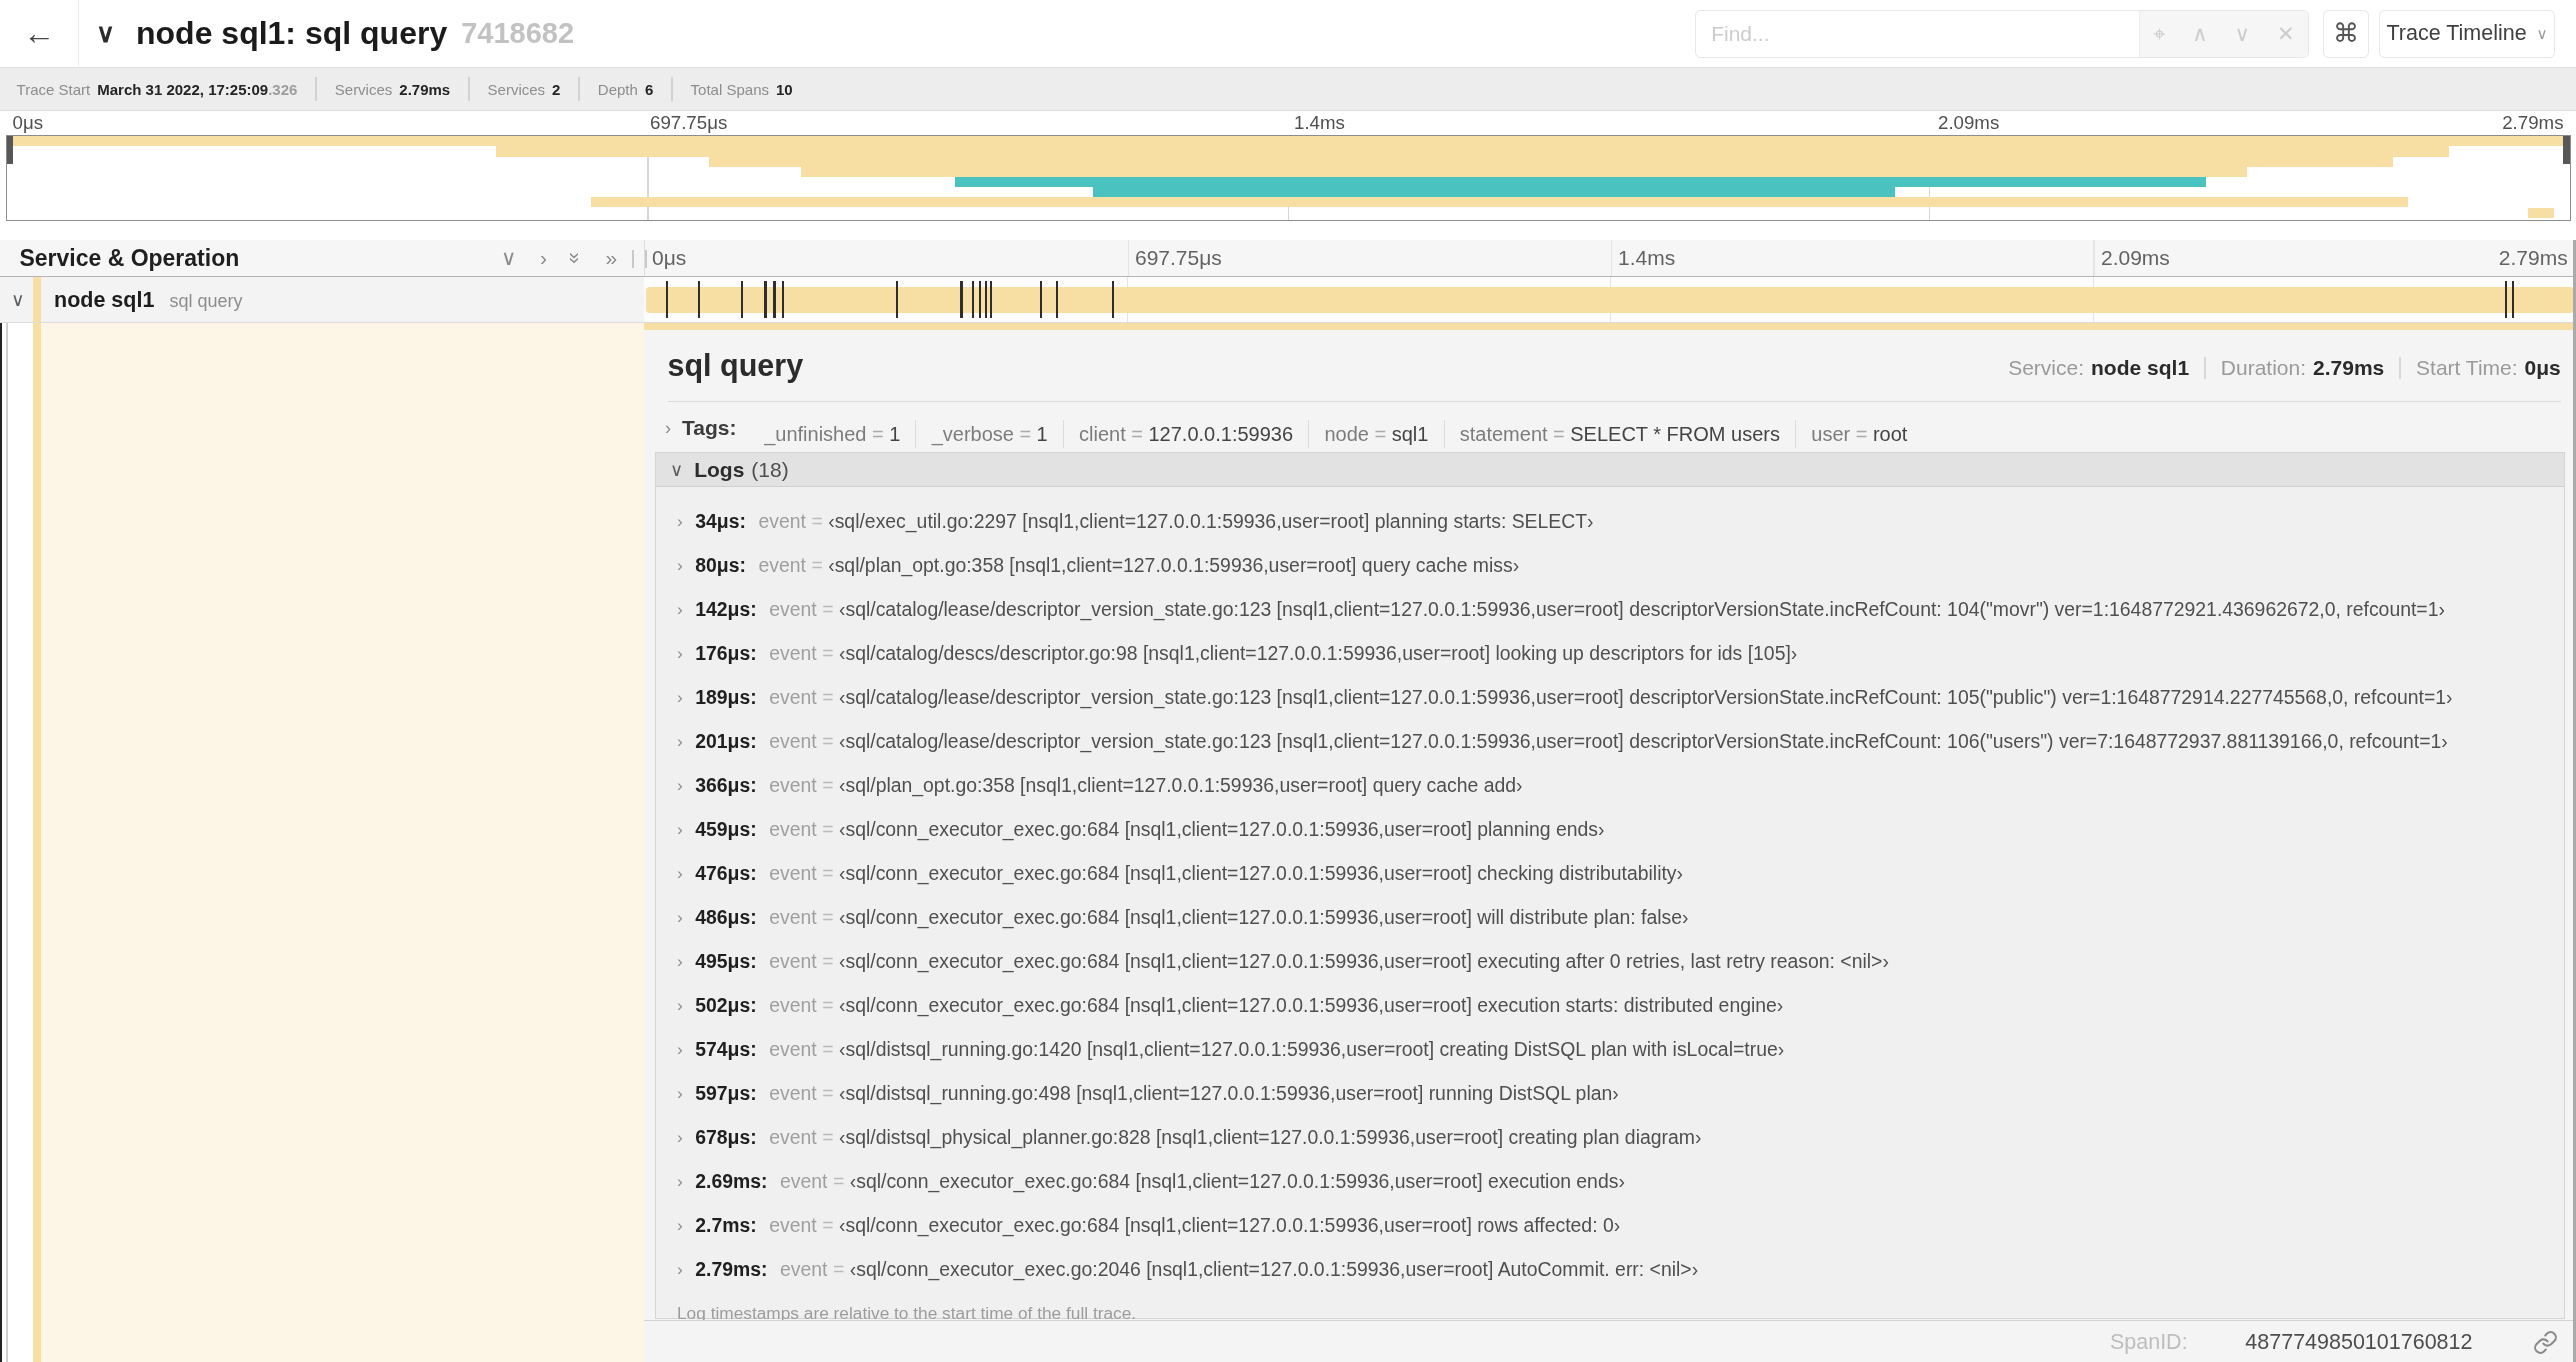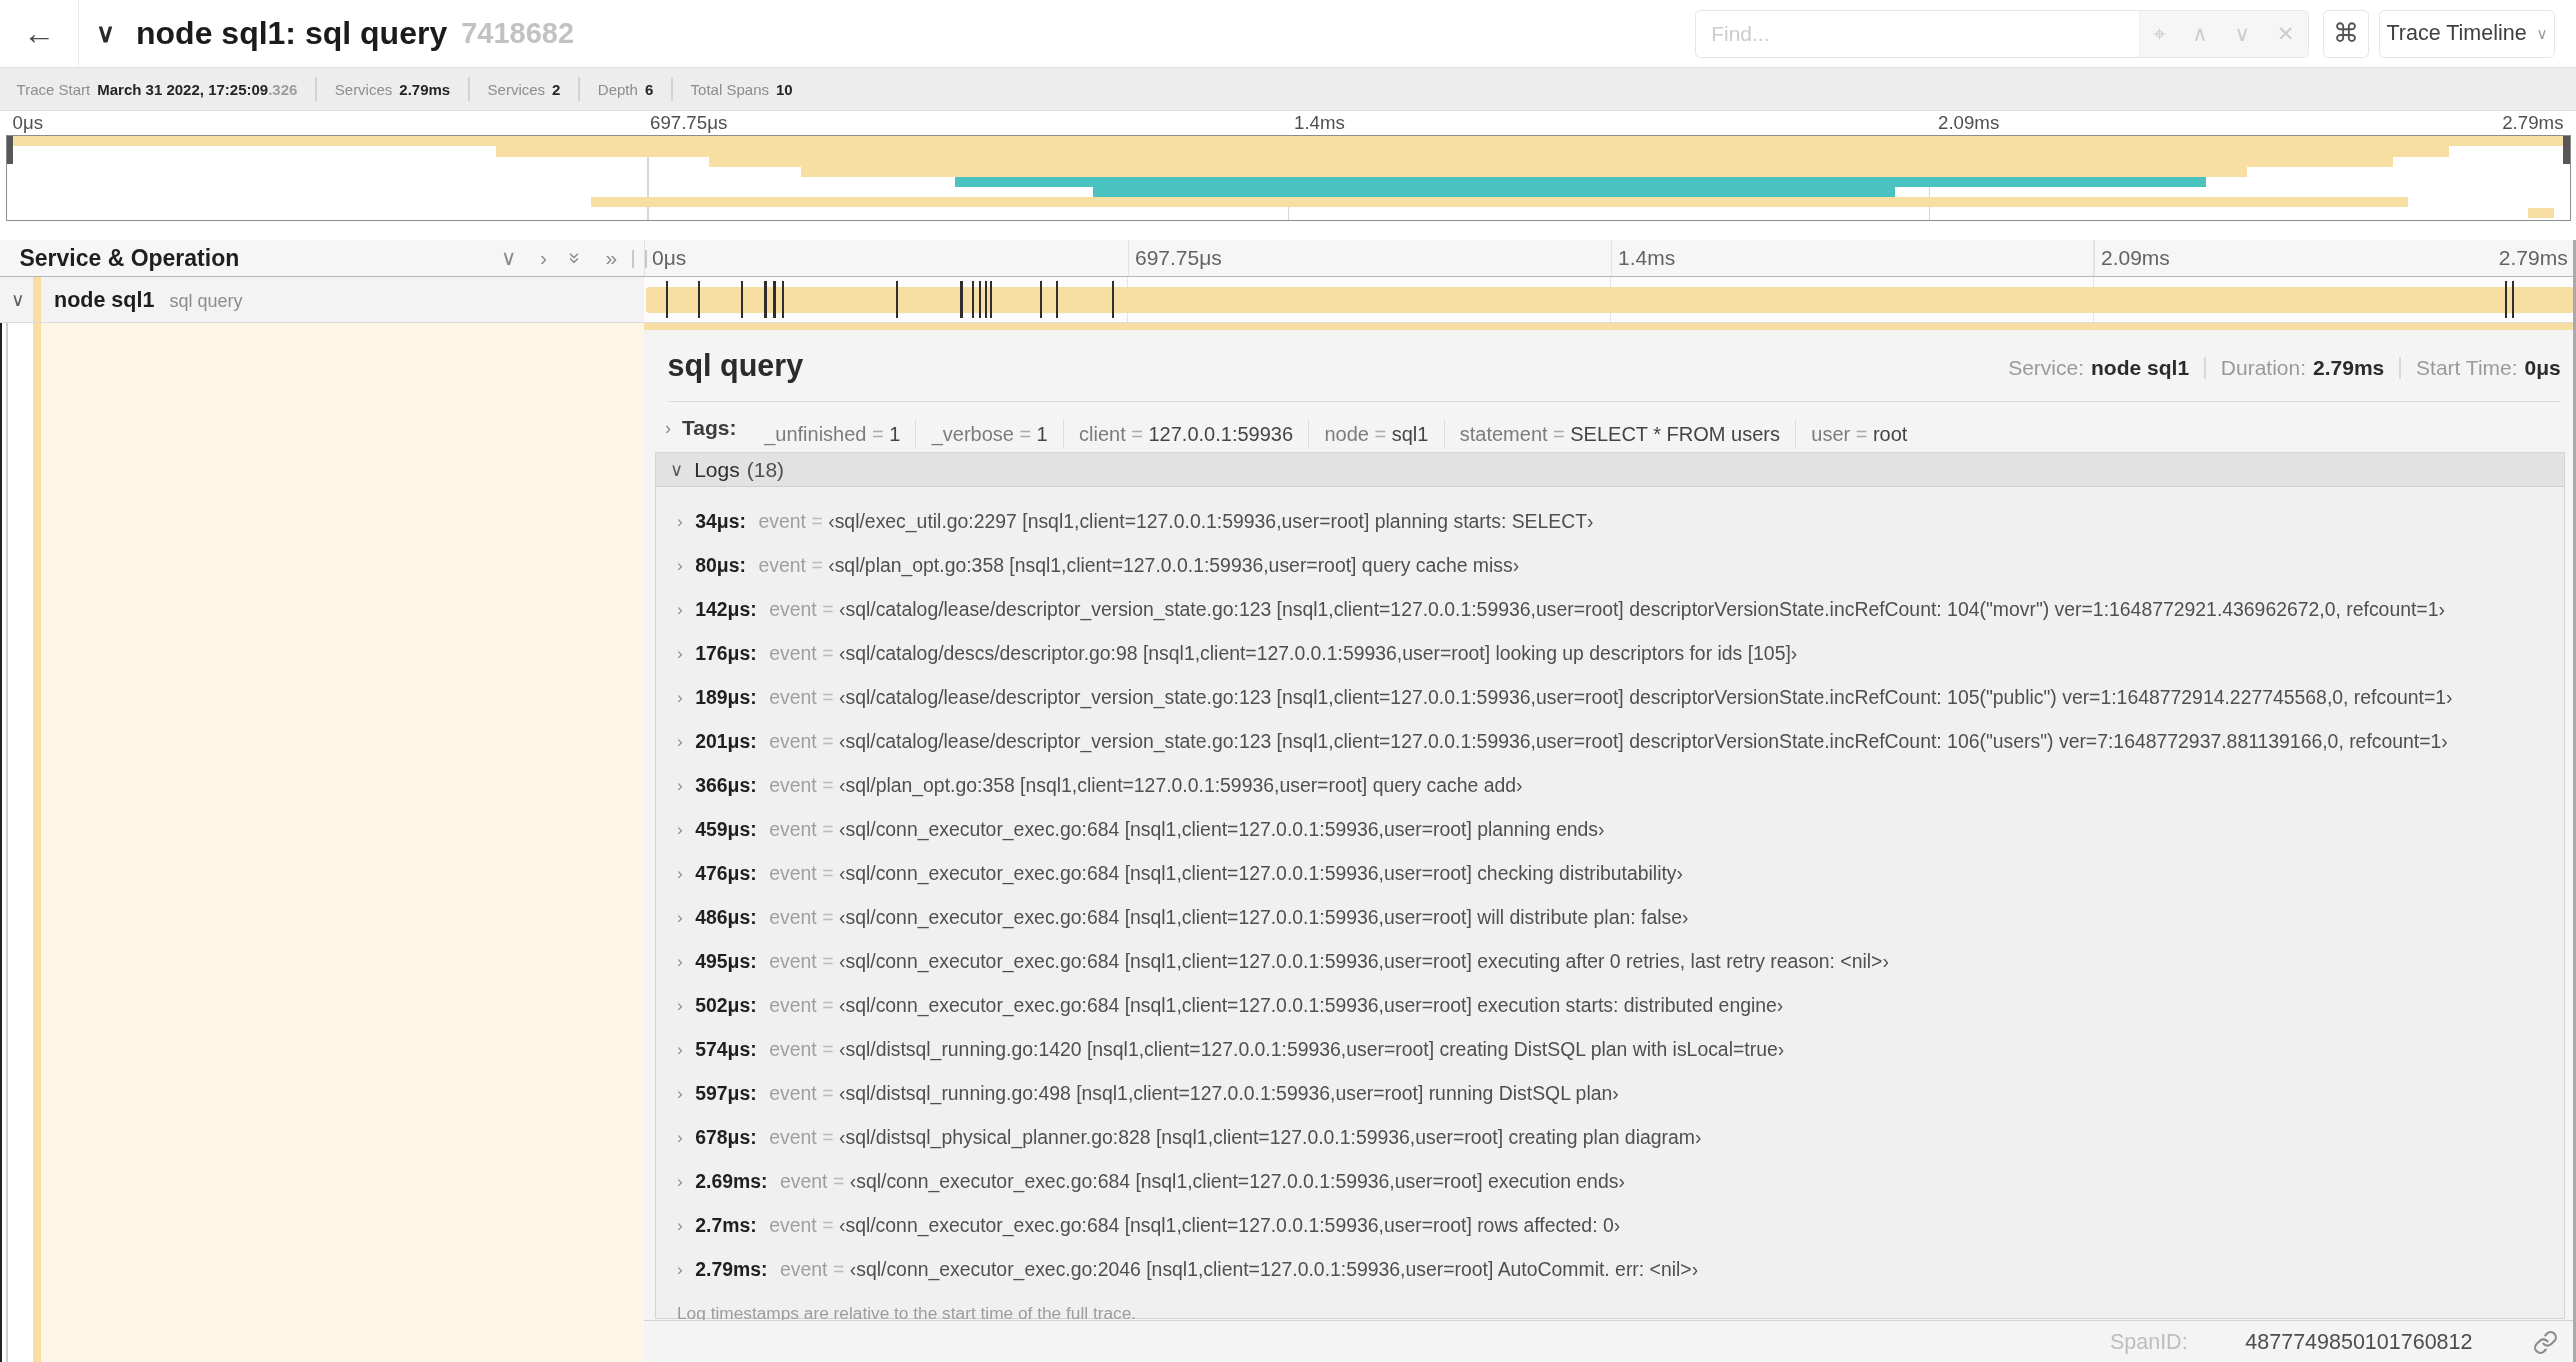--- a/index.html
+++ b/index.html
@@ -89,21 +89,21 @@
   .tags-label{font-size:21px;font-weight:bold;color:#3c3c3c;margin-right:12.5px;}
   .tag{display:flex;align-items:center;font-size:20px;padding:0 15.2px;height:28px;}
   .tag + .tag{border-left:1.4px solid #dcdcdc;}
   .tkey{color:#7c7c7c;}
   .teq{color:#aaa;padding:0 5.5px;}
   .tval{color:#444;}
 
   .logs-box{position:absolute;left:11px;right:11px;top:129px;bottom:44px;border:0.7px solid #d4d4d4;background:#f0f0f0;}
   .logs-head{height:33px;background:#e2e2e2;border-bottom:0.7px solid #cfcfcf;display:flex;align-items:center;padding-left:14px;cursor:pointer;}
   .logs-chev{font-size:18px;color:#5c5c5c;margin-right:11px;}
-  .logs-title{font-size:21px;font-weight:normal;color:#2d2d2d;}
+  .logs-title{font-size:21px;font-weight:bold;color:#2d2d2d;}
   .logs-count{font-size:21px;color:#4f4f4f;margin-left:7px;}
   .logs-body{padding-top:12.5px;}
   .log-row{height:44px;display:flex;align-items:center;padding-left:21px;white-space:nowrap;cursor:pointer;}
   .log-chev{font-size:17.3px;color:#8e8e8e;margin-right:12.5px;}
   .log-time{font-size:19.4px;font-weight:bold;color:#1f1f1f;margin-right:12.5px;}
   .log-key{font-size:19.4px;color:#9e9e9e;}
   .log-eq{font-size:19.4px;color:#bbb;padding:0 5.5px;}
   .log-val{font-size:19.4px;color:#4f4f4f;}
   .logs-note{font-size:17.3px;color:#9c9c9c;padding:11px 0 0 21px;}
 

